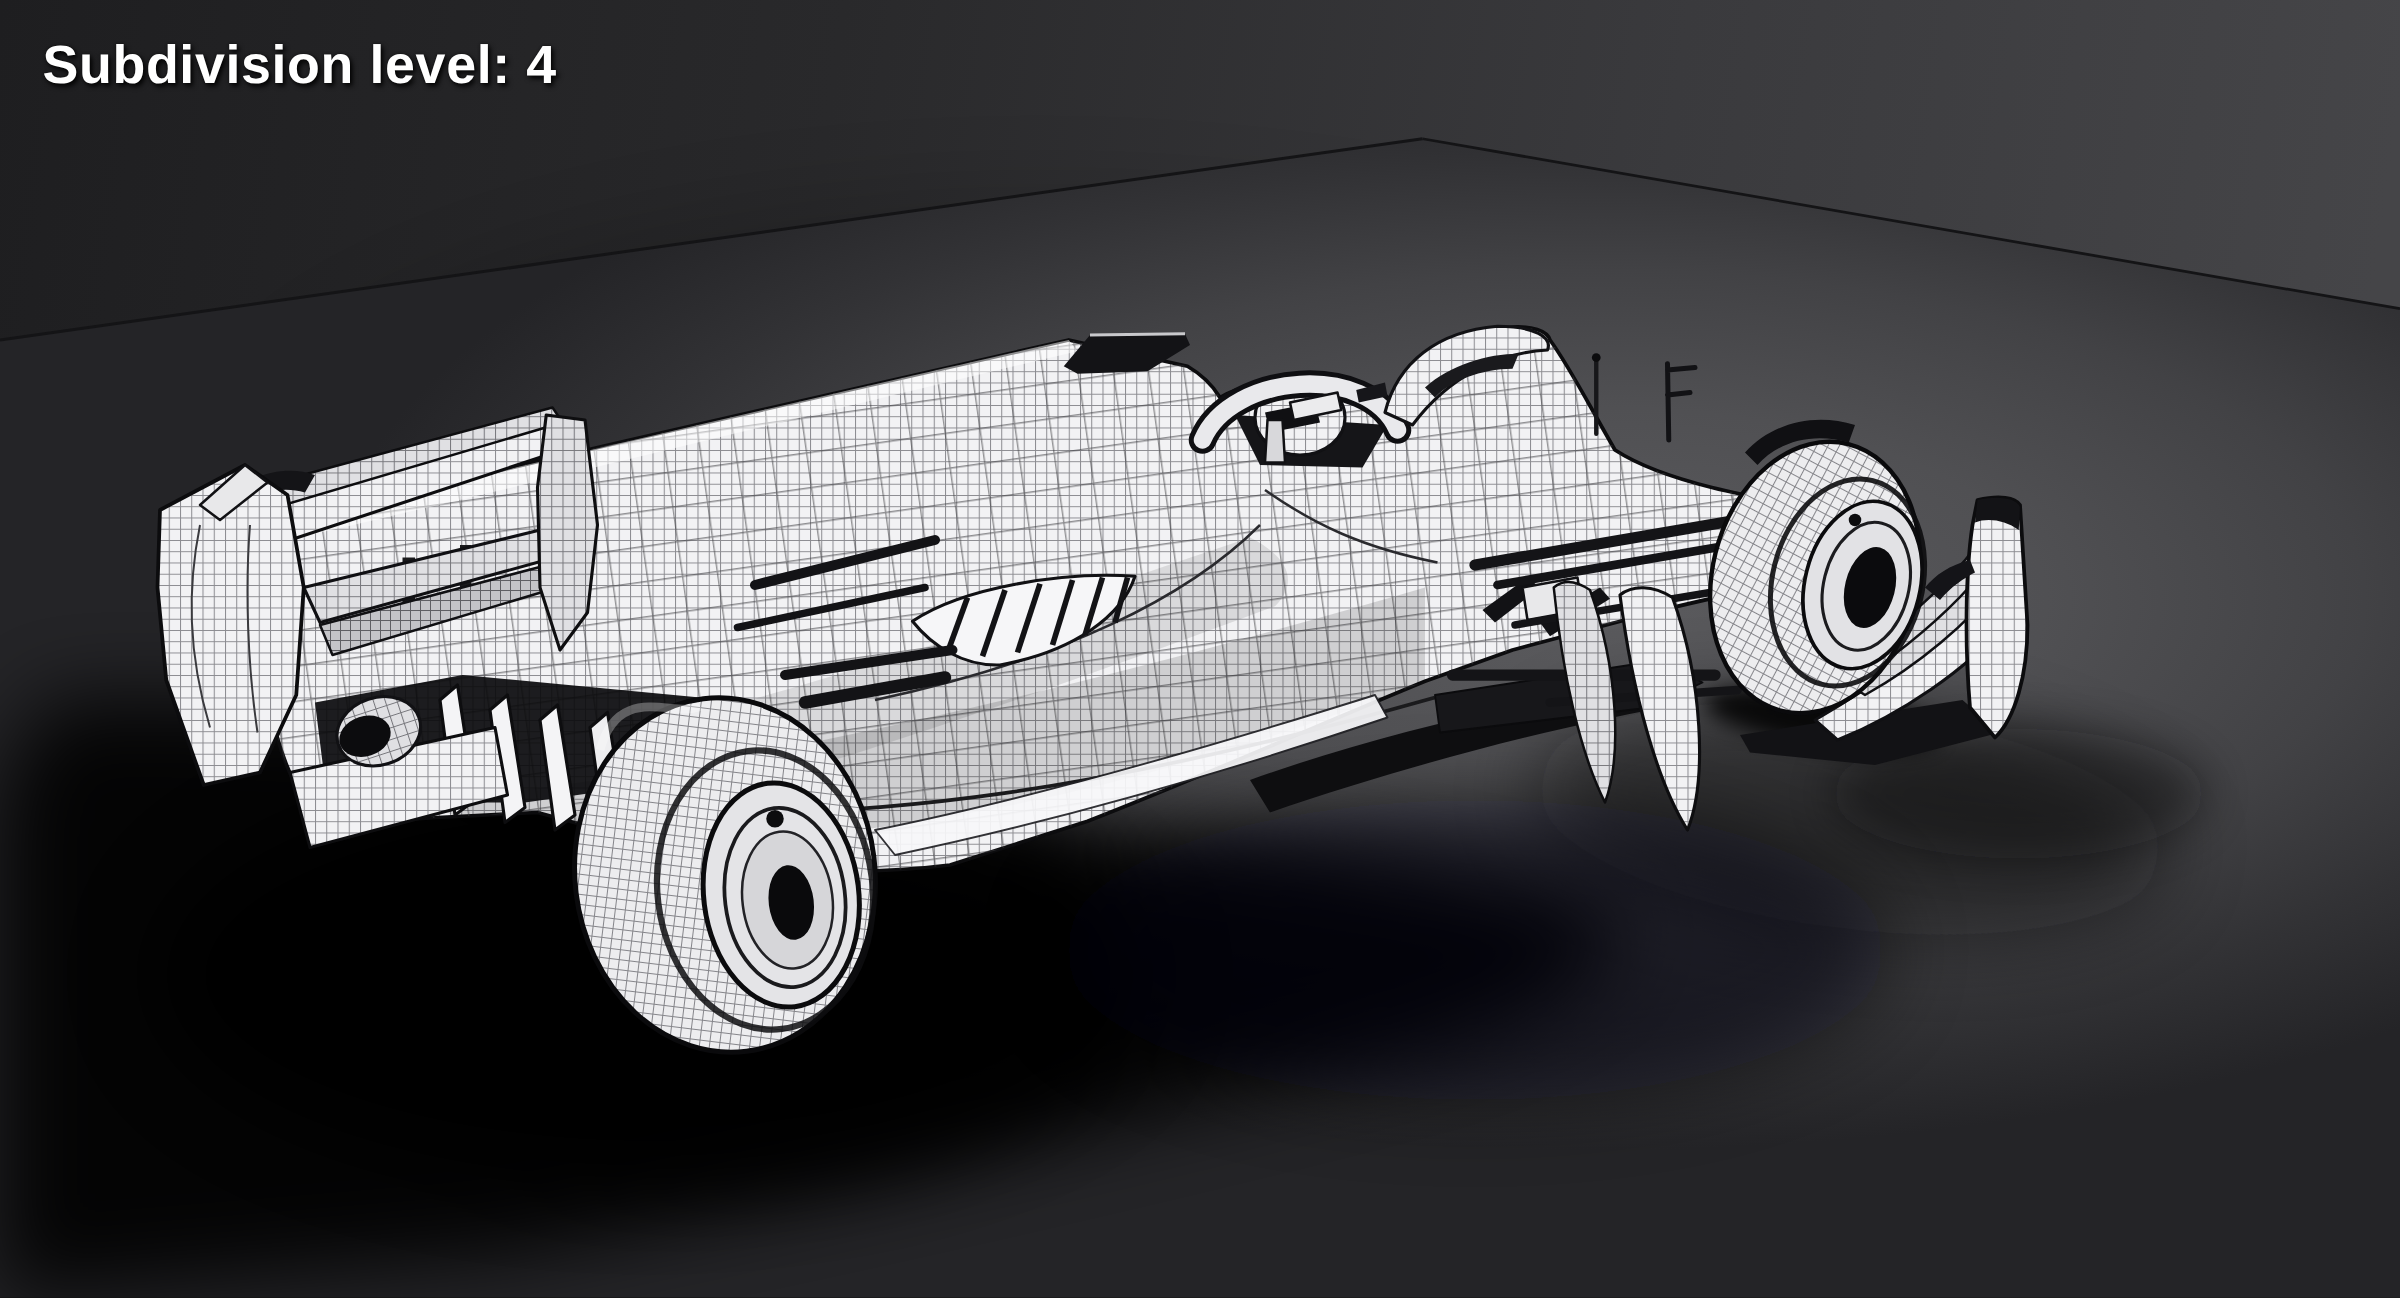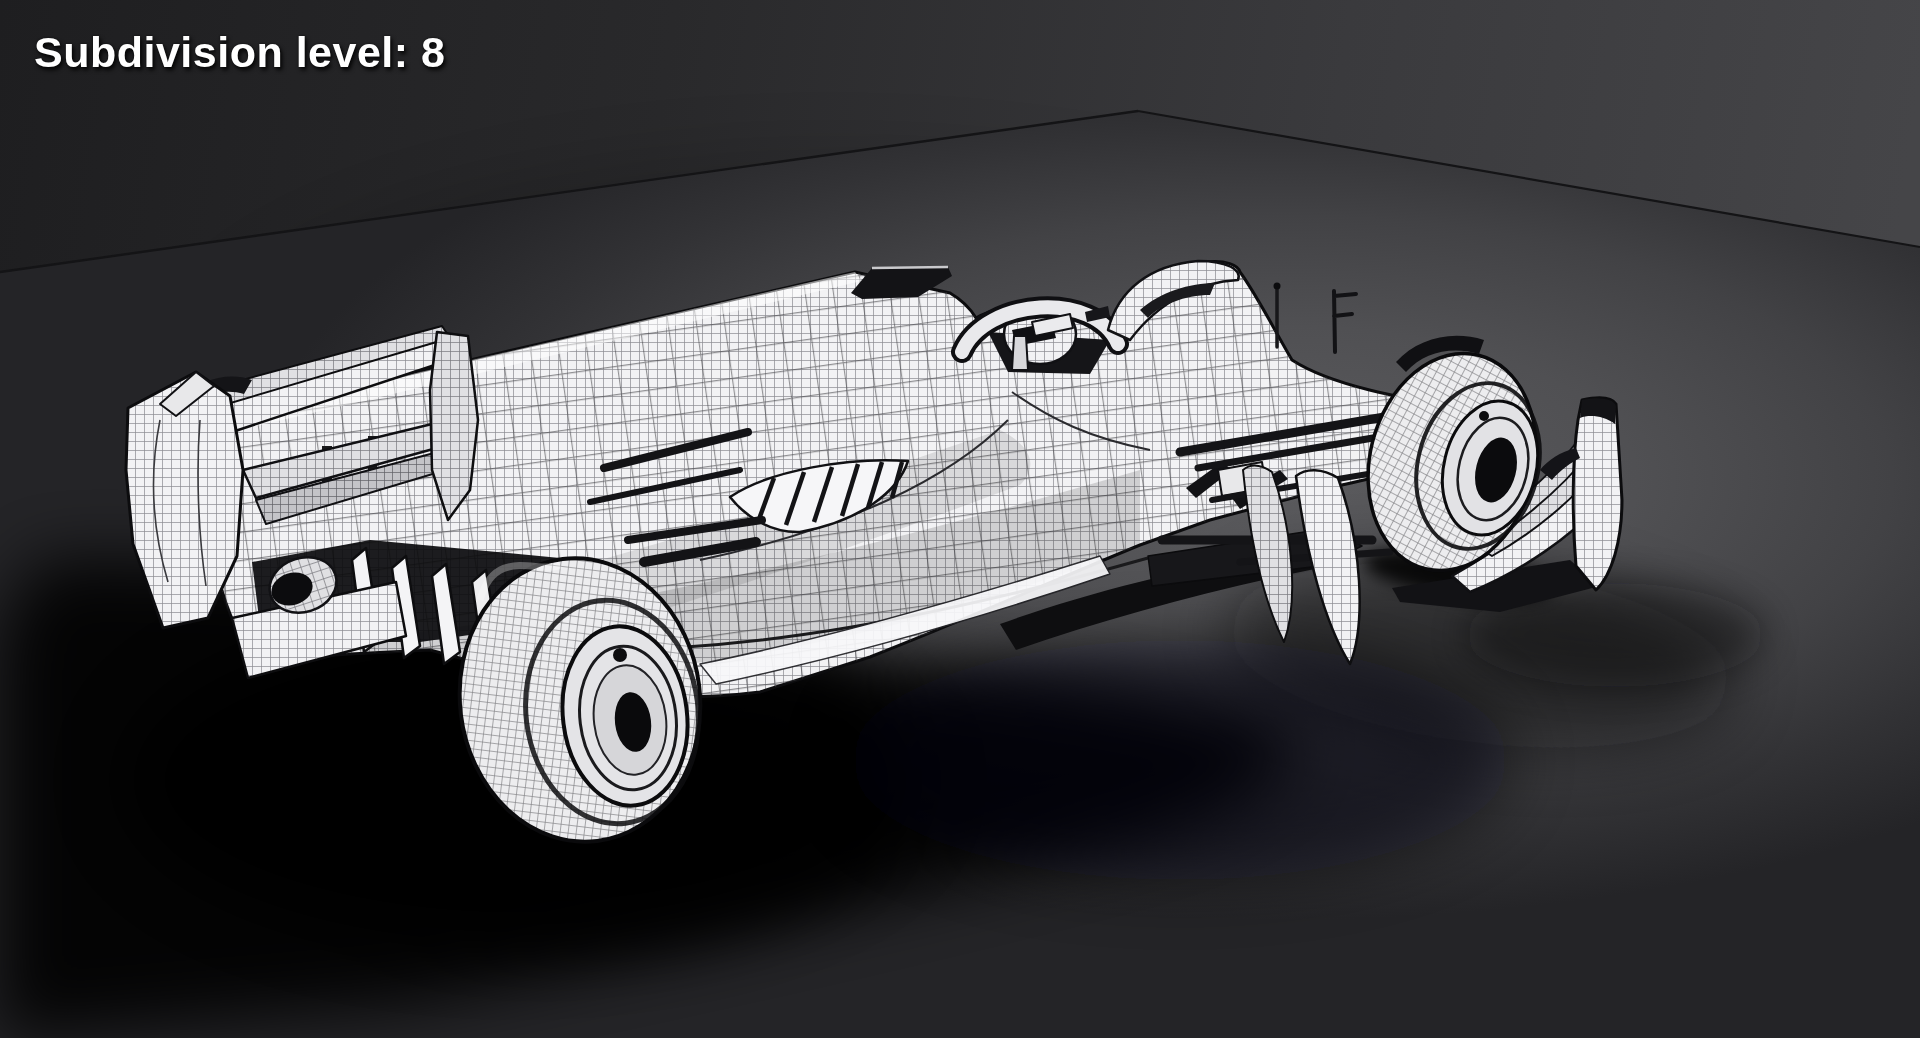--- a/index.html
+++ b/index.html
@@ -245,14 +245,14 @@
     </g>
 
     <g stroke="#17171a" stroke-linecap="round">
       <line x1="1277" y1="347" x2="1277" y2="289" stroke-width="3.5"></line>
       <circle cx="1277" cy="286" r="3.5" fill="#0c0c0e" stroke="none"></circle>
     </g>
     <path d="M1335,352 L1334,291 M1334,296 L1356,294 M1334,316 L1352,314" fill="none" stroke="#121215" stroke-width="4" stroke-linecap="round"></path>
   </g>
 </svg>
 
-<div id="overlay-title">Subdivision level: 8</div>
+<div id="overlay-title">Subdivision level: 4</div>
 </div>
 
 </body></html>

